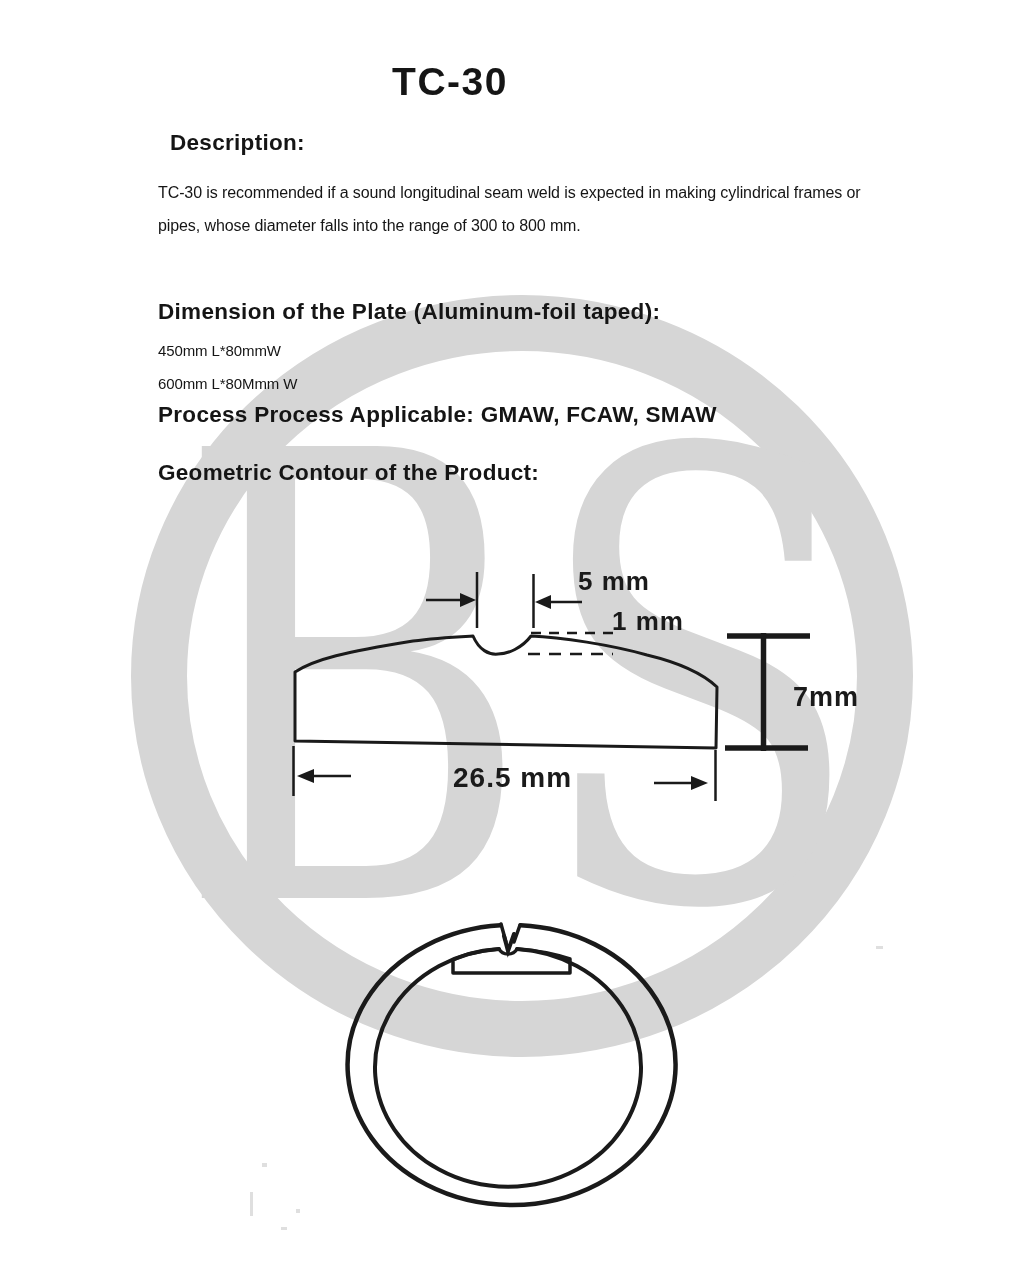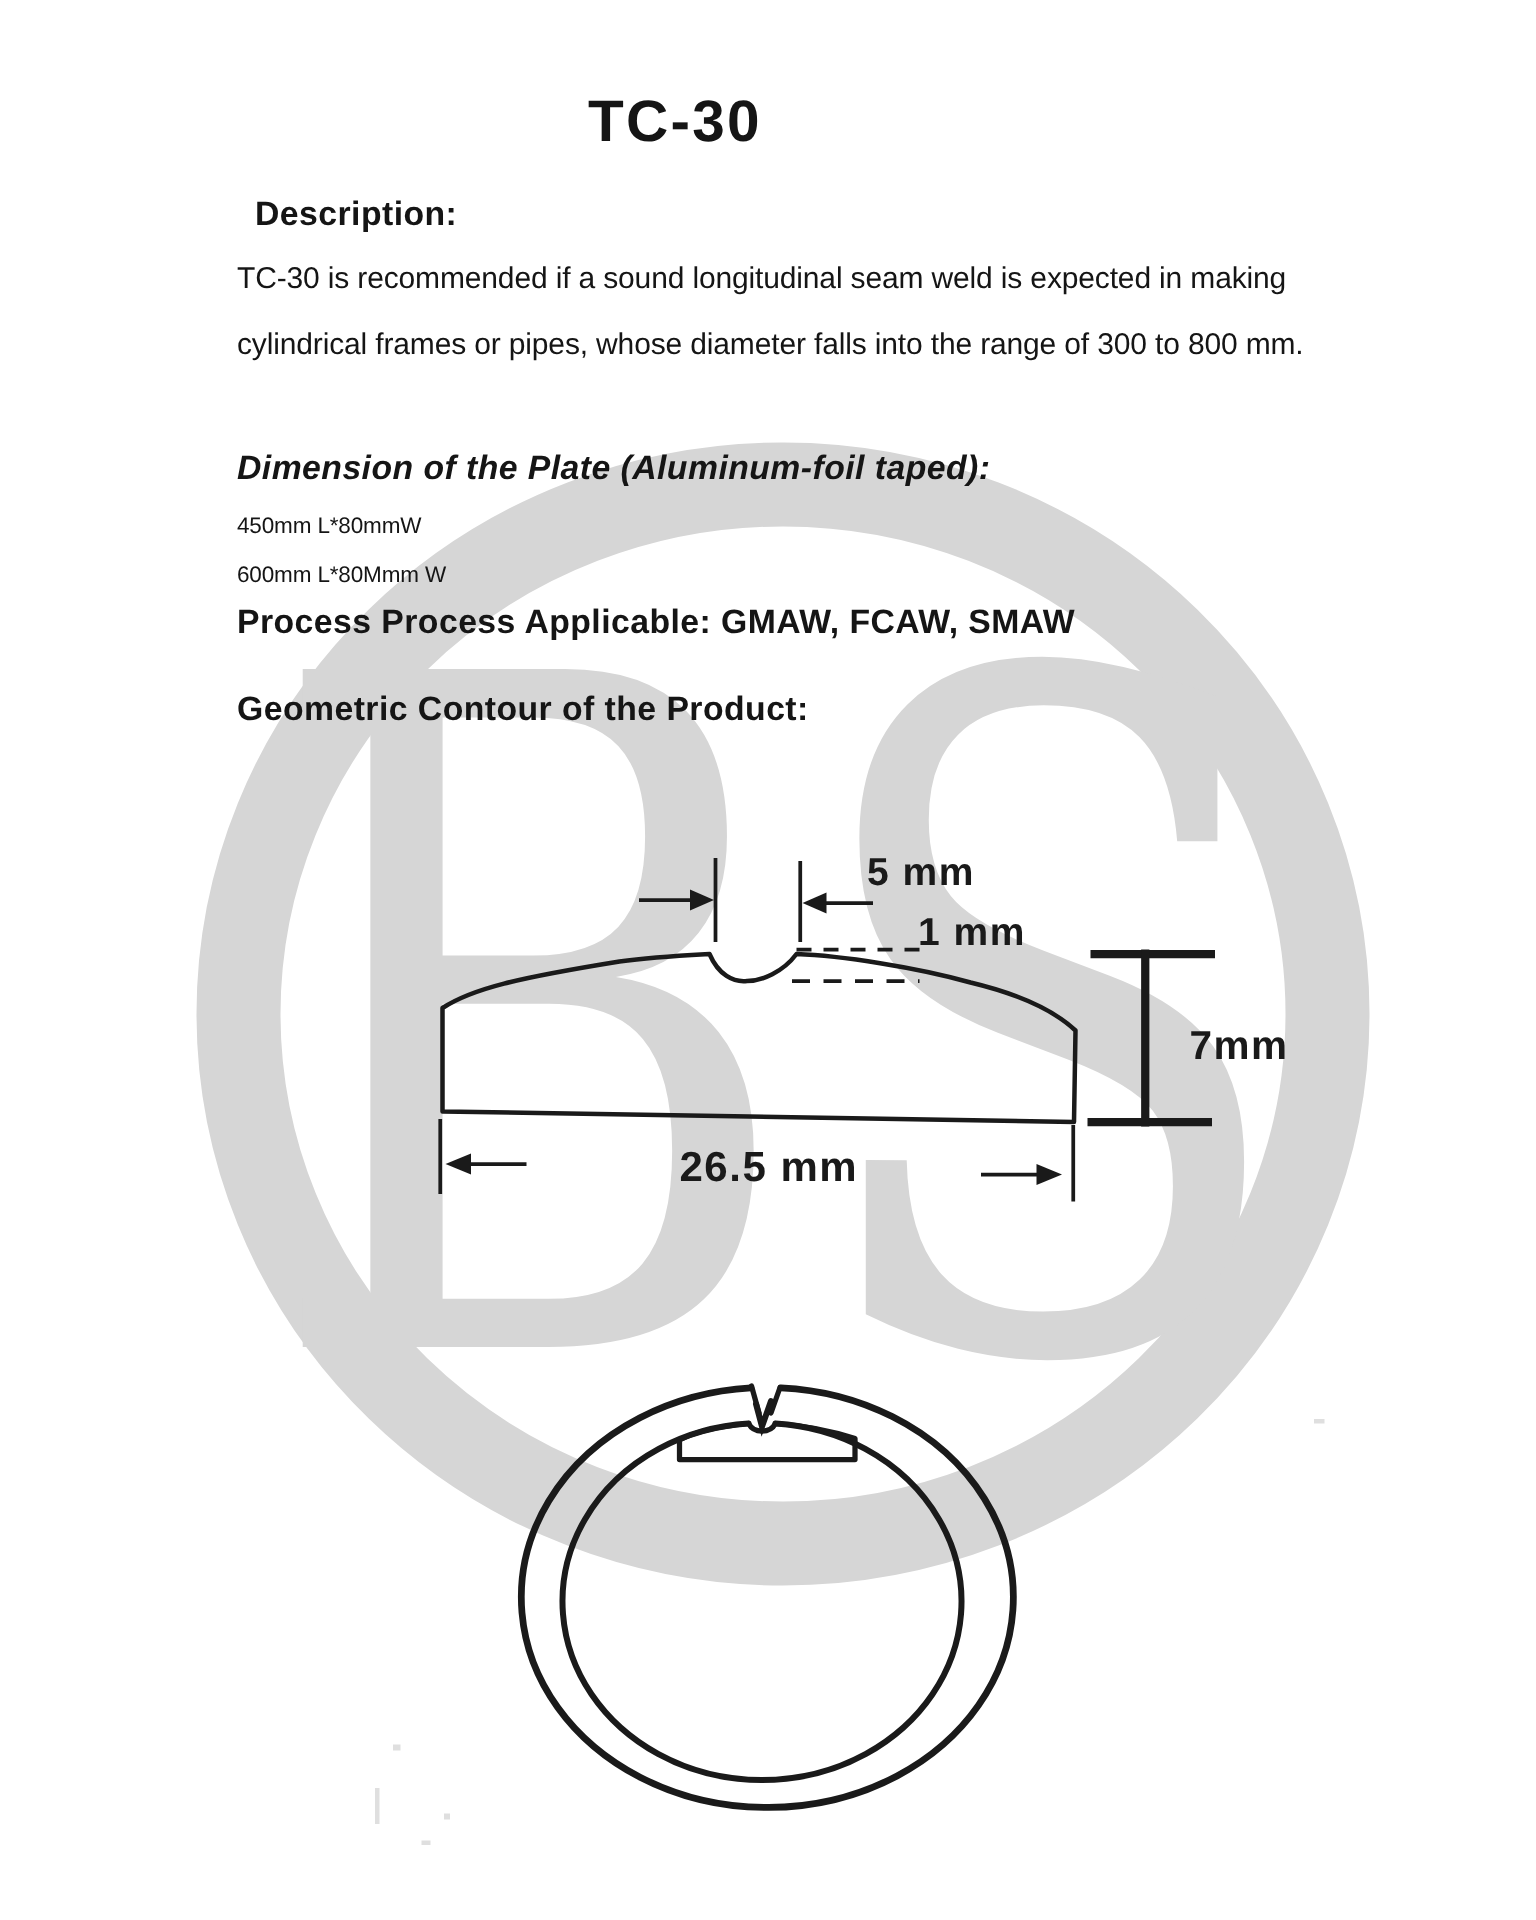--- a/index.html
+++ b/index.html
@@ -15,22 +15,22 @@
   .title{
     left:0;top:60px;width:900px;
     text-align:center;
     font-size:39px;font-weight:700;letter-spacing:1.5px;
   }
   .h2{
     font-size:22.5px;font-weight:700;letter-spacing:.3px;
     white-space:nowrap;
   }
   .body-text{
-    left:158px;top:164px;width:742px;
-    font-size:20px;line-height:44px;letter-spacing:-0.1px;
+    left:158px;top:176px;width:742px;
+    font-size:16px;line-height:33px;letter-spacing:-0.1px;
   }
   .plain{
     font-size:15px;letter-spacing:-0.1px;white-space:nowrap;
   }
   .wm-svg{left:0;top:0;}
   .fig-svg{overflow:visible;}
   .ink-line{stroke:#1a1a1a;fill:none;}
   .dim-label{
     font-family:"Liberation Sans",sans-serif;
     font-weight:700;fill:#1a1a1a;letter-spacing:1px;
@@ -52,21 +52,21 @@
   <div class="speck" style="left:281px;top:1227px;width:6px;height:3px;"></div>
   <div class="speck" style="left:296px;top:1209px;width:4px;height:4px;"></div>
   <div class="speck" style="left:876px;top:946px;width:7px;height:3px;"></div>
 
   <div class="abs title">TC-30</div>
 
   <div class="abs h2" style="left:158px;top:130px;margin-left:12px;">Description:</div>
 
   <div class="abs body-text">TC-30 is recommended if a sound longitudinal seam weld is expected in making cylindrical frames or pipes, whose diameter falls into the range of 300 to 800 mm.</div>
 
-  <div class="abs h2" style="left:158px;top:299px;font-style:italic;">Dimension of the Plate (Aluminum-foil taped):</div>
+  <div class="abs h2" style="left:158px;top:299px;">Dimension of the Plate (Aluminum-foil taped):</div>
 
   <div class="abs plain" style="left:158px;top:342px;">450mm L*80mmW</div>
 
   <div class="abs plain" style="left:158px;top:375px;text-align:right;">600mm L*80Mmm W</div>
 
   <div class="abs h2" style="left:158px;top:402px;">Process Process Applicable: GMAW, FCAW, SMAW</div>
 
   <div class="abs h2" style="left:158px;top:460px;">Geometric Contour of the Product:</div>
 
   <svg class="abs fig-svg" style="left:280px;top:550px;" width="600" height="270" viewBox="280 550 600 270">

